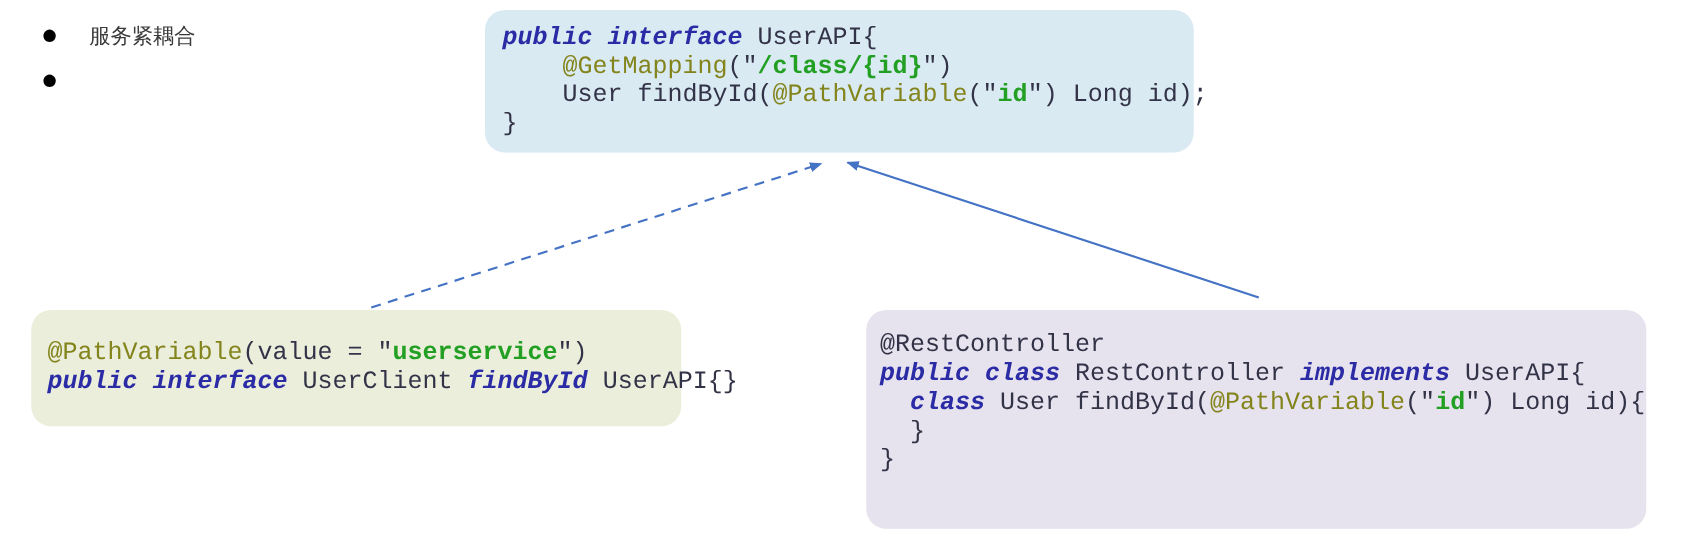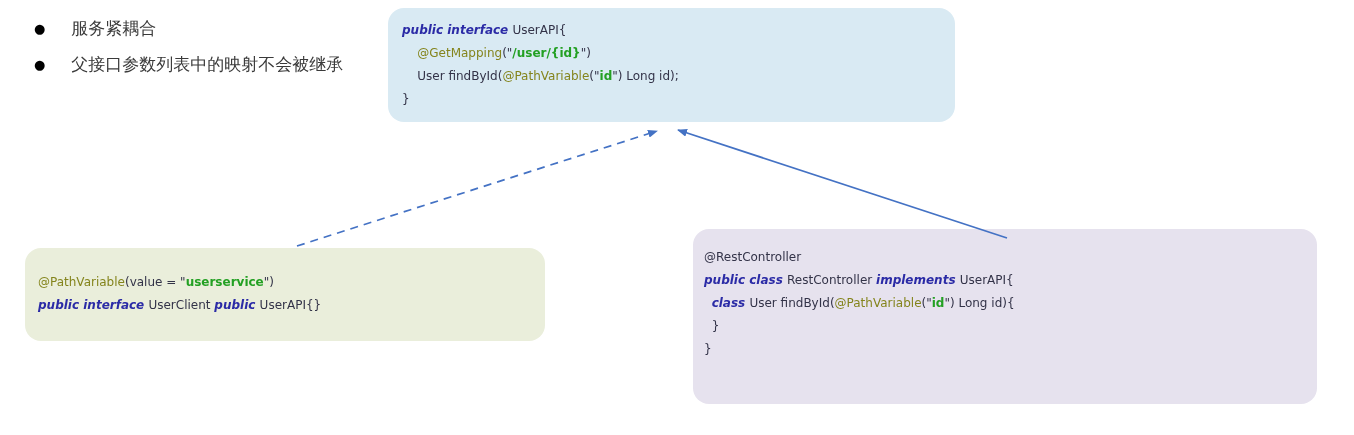--- a/index.html
+++ b/index.html
@@ -31,39 +31,40 @@
     font-size: 13px;
     margin-right: 26px;
     color: #000000;
     line-height: 1;
   }
 
   
   .codebox {
     position: absolute;
     border-radius: 16px;
-    font-size: 12px;
+    font-size: 20px;
     line-height: 23px;
     box-sizing: border-box;
+    font-family: Liberation Mono, monospace;
   }
   .code-line { white-space: pre; }
   .box-api {
     left: 388px; top: 8px;
     width: 567px; height: 114px;
     padding: 11px 14px;
     background: var(--box-api-bg, #d9eaf3);
   }
   .box-client {
     left: 25px; top: 248px;
     width: 520px; height: 93px;
     padding: 23px 13px;
     background: var(--box-client-bg, #eaeedb);
   }
   .box-controller {
-    left: 693px; top: 229px;
+    left: 693px; top: 248px;
     width: 624px; height: 175px;
     padding: 17px 11px;
     background: var(--box-controller-bg, #e6e2ee);
   }
 
   
   .tk-keyword    { color: var(--keyword, #2b2ba6); font-weight: bold; font-style: italic; }
   .tk-annotation { color: var(--annotation, #84841c); }
   .tk-string     { color: var(--string, #23a023); font-weight: bold; }
   .tk-plain      { color: var(--plain, #333348); }
@@ -85,34 +86,33 @@
 
 <div class="canvas">
 
   <ul class="bullets">
     <li>
       <span class="dot">●</span>
       <span>服务紧耦合</span>
     </li>
     <li>
       <span class="dot">●</span>
-      <span>父接口参数列表中的映射不会被继承</span>
     </li>
   </ul>
 
   <div class="codebox box-api">
       <div class="code-line"><span class="tk-keyword">public interface </span><span class="tk-plain">UserAPI{</span></div>
-      <div class="code-line"><span class="tk-plain">    </span><span class="tk-annotation">@GetMapping</span><span class="tk-plain">("</span><span class="tk-string">/user/{id}</span><span class="tk-plain">")</span></div>
+      <div class="code-line"><span class="tk-plain">    </span><span class="tk-annotation">@GetMapping</span><span class="tk-plain">("</span><span class="tk-string">/class/{id}</span><span class="tk-plain">")</span></div>
       <div class="code-line"><span class="tk-plain">    User findById(</span><span class="tk-annotation">@PathVariable</span><span class="tk-plain">("</span><span class="tk-string">id</span><span class="tk-plain">") Long id);</span></div>
       <div class="code-line"><span class="tk-plain">}</span></div>
     </div>
 
   <div class="codebox box-client">
       <div class="code-line"><span class="tk-annotation">@PathVariable</span><span class="tk-plain">(value = "</span><span class="tk-string">userservice</span><span class="tk-plain">")</span></div>
-      <div class="code-line"><span class="tk-keyword">public interface </span><span class="tk-plain">UserClient </span><span class="tk-keyword">public </span><span class="tk-plain">UserAPI{}</span></div>
+      <div class="code-line"><span class="tk-keyword">public interface </span><span class="tk-plain">UserClient </span><span class="tk-keyword">findById </span><span class="tk-plain">UserAPI{}</span></div>
     </div>
 
   <div class="codebox box-controller">
       <div class="code-line"><span class="tk-plain">@RestController</span></div>
       <div class="code-line"><span class="tk-keyword">public class </span><span class="tk-plain">RestController </span><span class="tk-keyword">implements </span><span class="tk-plain">UserAPI{</span></div>
       <div class="code-line"><span class="tk-plain">  </span><span class="tk-keyword">class </span><span class="tk-plain">User findById(</span><span class="tk-annotation">@PathVariable</span><span class="tk-plain">("</span><span class="tk-string">id</span><span class="tk-plain">") Long id){</span></div>
       <div class="code-line"><span class="tk-plain">  }</span></div>
       <div class="code-line"><span class="tk-plain">}</span></div>
     </div>
 

